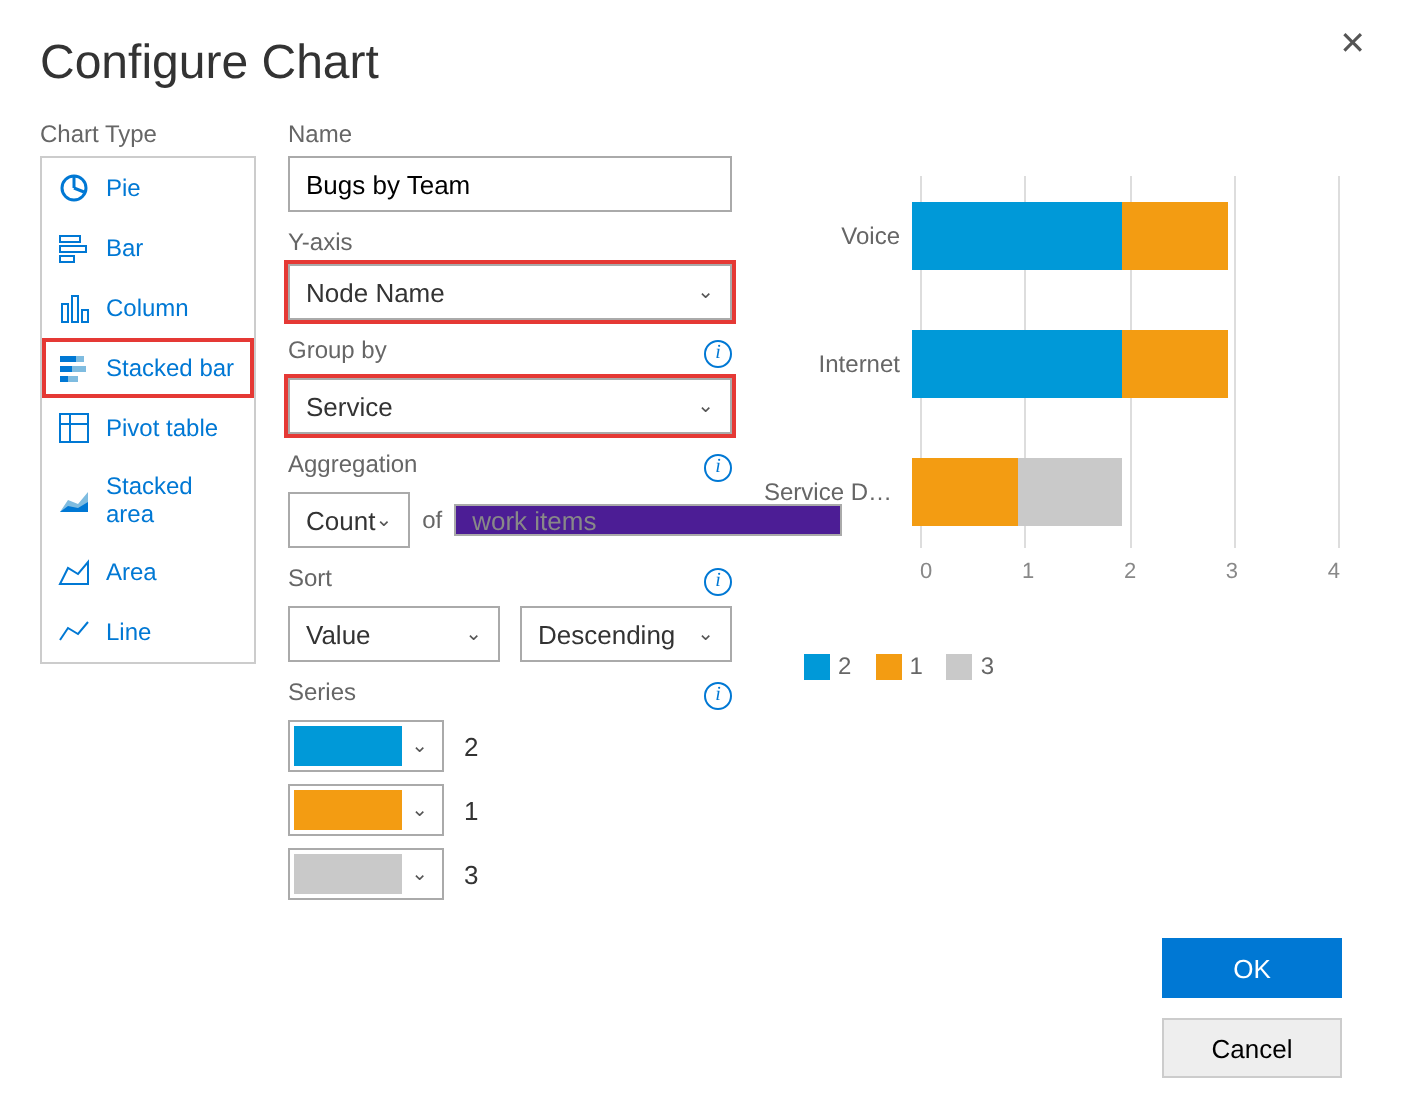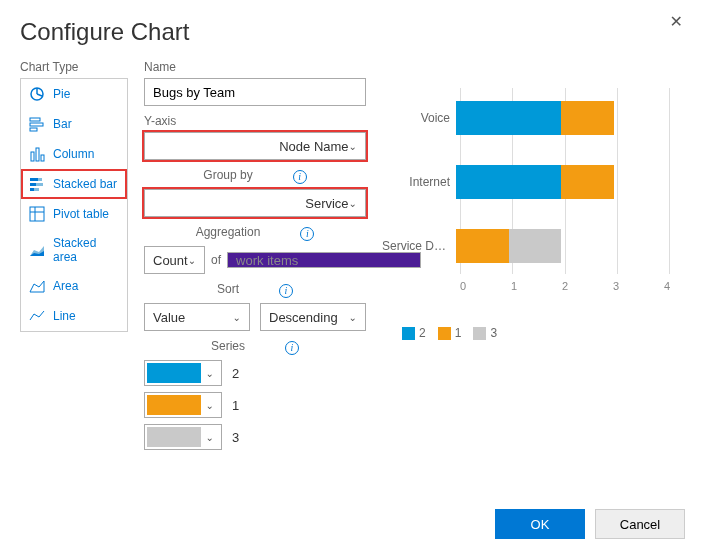--- a/index.html
+++ b/index.html
@@ -45,35 +45,35 @@
   }
   .ct-item svg { width: 16px; height: 16px; flex-shrink: 0; }
   .ct-item.selected {
     outline: 2px solid #e53935;
     outline-offset: -2px;
   }
 
   
   .form-col { width: 222px; }
   .row { margin-bottom: 8px; }
-  .label-row { display: flex; justify-content: center; align-items: center; margin-bottom: 3px; gap: 40px; }
+  .label-row { display: flex; justify-content: space-between; align-items: center; margin-bottom: 3px; gap: 40px; }
   .info-icon {
     width: 14px; height: 14px; border: 1px solid #0078d4; border-radius: 50%;
     display: inline-flex; align-items: center; justify-content: center;
     color: #0078d4; font-size: 10px; font-style: italic; font-family: serif;
     line-height: 1;
   }
   input[type=text], .sel {
     width: 100%; height: 28px; border: 1px solid #aaa; padding: 0 8px;
     font-size: 13px; background: #fff; display: flex; align-items: center;
     justify-content: space-between;
   }
   .sel { cursor: pointer; position: relative; }
   .chev { color: #555; font-size: 10px; }
-  .hl { outline: 2px solid #e53935; outline-offset: 0; justify-content: flex-end; }
+  .hl { outline: 2px solid #e53935; outline-offset: 0; }
   .agg-row { display: flex; align-items: center; gap: 6px; }
   .agg-row .sel.small { width: 62px; }
   .agg-row .of { color: #666; font-size: 12px; }
   .agg-row input.wi { flex: 1; background: #4c1d95; color: #888; border: 1px solid #aaa; height: 16px; padding: 0 8px; font-size: 13px; }
   .sort-row { display: flex; gap: 10px; }
   .sort-row .sel { flex: 1; }
   .series-row { display: flex; align-items: center; gap: 10px; margin-bottom: 6px; }
   .swatch-sel { width: 78px; height: 26px; border: 1px solid #aaa; display: flex; align-items: center; padding: 2px; cursor: pointer; }
   .swatch { flex: 1; height: 100%; }
   .swatch-sel .chev { margin: 0 5px; }
@@ -98,21 +98,21 @@
     display: flex; justify-content: space-between; color: #888; font-size: 11px;
   }
   .legend {
     display: flex; gap: 12px; align-items: center; margin-top: 28px; margin-left: 20px;
     font-size: 12px; color: #666;
   }
   .lg-sw { width: 13px; height: 13px; display: inline-block; margin-right: 4px; vertical-align: middle; }
 
   
   .footer {
-    position: absolute; bottom: 16px; right: 16px; display: flex; gap: 10px;
+    position: absolute; bottom: 16px; right: 30px; display: flex; gap: 10px; flex-direction: column;
   }
   .btn { width: 90px; height: 30px; border: 1px solid #ccc; background: #eee; font-size: 13px; cursor: pointer; }
   .btn.primary { background: #0078d4; color: #fff; border-color: #0078d4; }
 </style>
 </head>
 <body>
 
 <div class="close">✕</div>
 <div class="title">Configure Chart</div>
 

